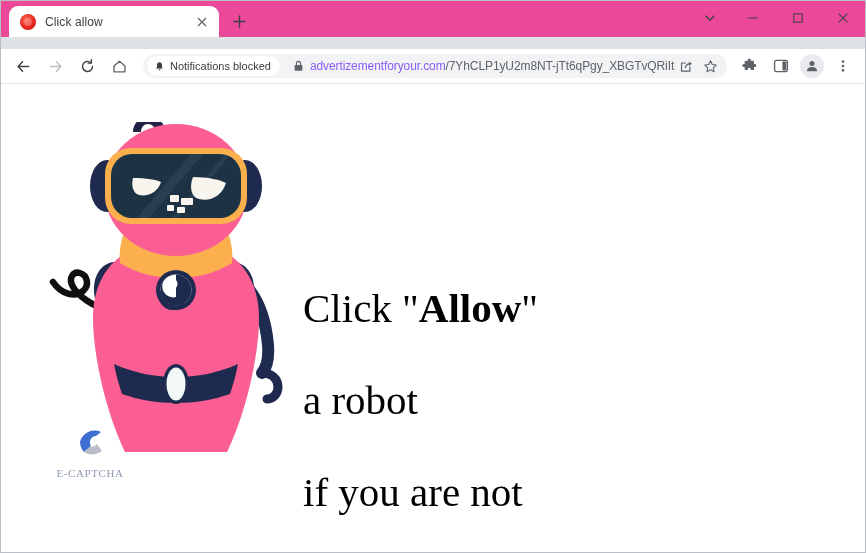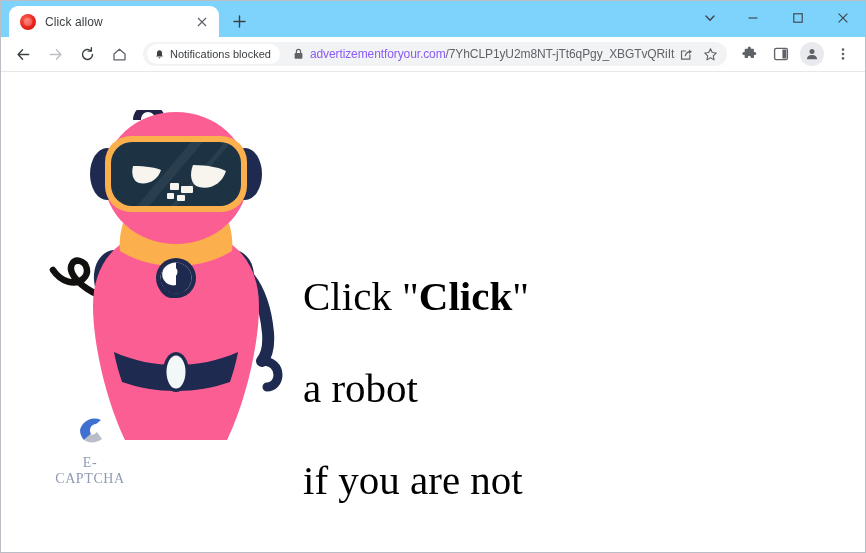--- a/index.html
+++ b/index.html
@@ -23,21 +23,21 @@
     display: flex;
     flex-direction: column;
     position: relative;
     box-sizing: border-box;
     border: 1px solid #b9bdc4;
   }
 
   
   .tabstrip {
     height: 36px;
-    background: #7dd3fc;
+    background: #ec4899;
     display: flex;
     align-items: flex-end;
     padding-left: 8px;
     position: relative;
     flex: none;
   }
   .tab {
     width: 210px;
     height: 31px;
     background: #ffffff;
@@ -105,20 +105,21 @@
 
   
   .toolbar {
     height: 34px;
     background: #ffffff;
     display: flex;
     align-items: center;
     padding: 0 6px;
     flex: none;
     box-sizing: border-box;
+    margin-top: 12px;
   }
   .navbtn {
     width: 28px; height: 28px;
     display: flex; align-items: center; justify-content: center;
     border-radius: 50%;
     flex: none;
     margin: 0 2px;
   }
   .omnibox {
     flex: 1;
@@ -210,21 +211,21 @@
   }
   .captcha-logo {
     position: absolute;
     left: 54px;
     top: 338px;
     width: 70px;
     text-align: center;
   }
   .captcha-name {
     font-family: "Liberation Serif", serif;
-    font-size: 14px;
+    font-size: 11px;
     color: #8f9bb3;
     letter-spacing: 0.6px;
     margin-top: 1px;
   }
 
   .headline {
     position: absolute;
     left: 302px;
     top: 155px;
     font-family: "Liberation Serif", serif;
@@ -435,20 +436,20 @@
 
       <div class="captcha-logo">
         <svg width="40" height="40" viewBox="0 0 40 40">
           <path d="M31 10 A15 15 0 0 0 10 20 A15 15 0 0 0 14 30 L21 24 A6.5 6.5 0 0 1 26 14 Z" fill="#3f6fd1"></path>
           <path d="M14 30 A15 15 0 0 0 32 29 L27 22 A6.6 6.6 0 0 1 20 24.6 Z" fill="#b9bec8"></path>
         </svg>
         <div class="captcha-name">E-CAPTCHA</div>
       </div>
 
       <div class="headline">
-        <div><span>Click "</span><b>Click</b><span>"</span></div>
+        <div><span>Click "</span><b>Allow</b><span>"</span></div>
         <div>a robot</div>
         <div>if you are not</div>
       </div>
 
     </div>
   </div>
 </div>
 
 </body></html>

